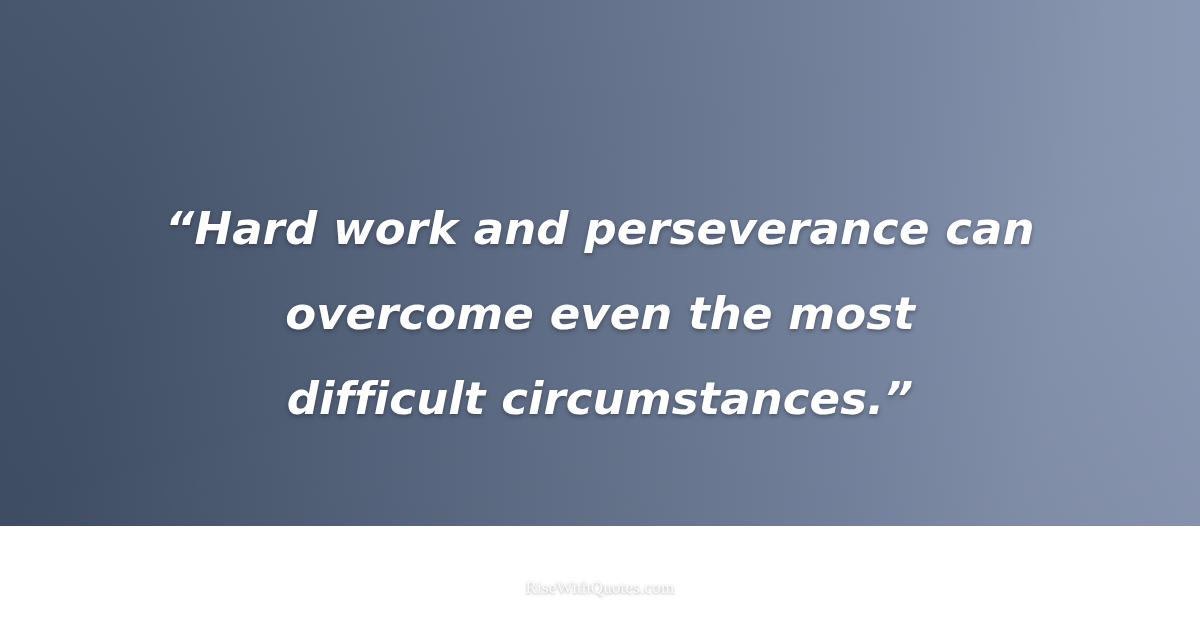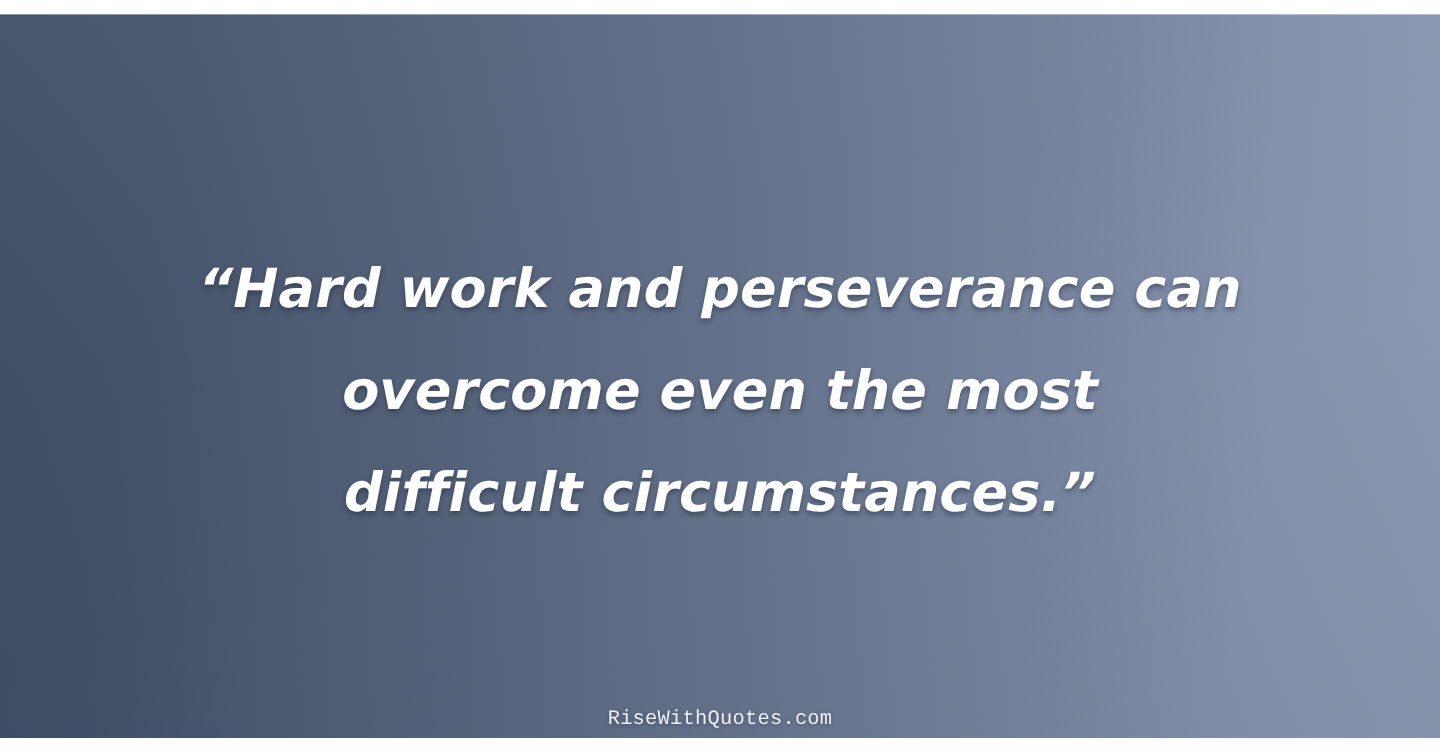--- a/index.html
+++ b/index.html
@@ -10,36 +10,35 @@
   body {
     width: 1200px;
     height: 630px;
     overflow: hidden;
     font-family: "DejaVu Sans", sans-serif;
   }
 
   .quote-card {
     position: relative;
     width: 1200px;
-    height: 603px;
+    height: 526px;
     box-sizing: border-box;
     display: flex;
     flex-direction: column;
     align-items: center;
     justify-content: flex-start;
     background: linear-gradient(100deg,
                 #3a4960 0%,
                 #414f66 12%,
                 #4c5a72 26%,
                 #5a6881 42%,
                 #67758e 56%,
                 #76849f 72%,
                 #8693ad 86%,
                 #8e9bb6 100%);
-    margin-top: 12px;
   }
 
   
   .gradient-overlay {
     position: absolute;
     inset: 0;
     background: linear-gradient(165deg,
                 rgba(190, 205, 228, 0.10) 0%,
                 rgba(190, 205, 228, 0.03) 35%,
                 rgba(0, 0, 0, 0.00) 60%,
@@ -69,21 +68,21 @@
     text-shadow: 0 2px 4px rgba(26, 33, 48, 0.45);
     white-space: pre-line;
   }
 
   .footer-attribution {
     position: absolute;
     left: 0;
     right: 0;
     top: 578px;
     text-align: center;
-    font-family: Liberation Mono, monospace;
+    font-family: Liberation Serif, serif;
     font-style: normal;
     font-weight: 400;
     font-size: 17px;
     letter-spacing: 0.2px;
     color: rgba(255, 255, 255, 0.90);
     text-shadow: 0 1px 3px rgba(26, 33, 48, 0.40);
   }
 </style>
 </head>
 <body>

